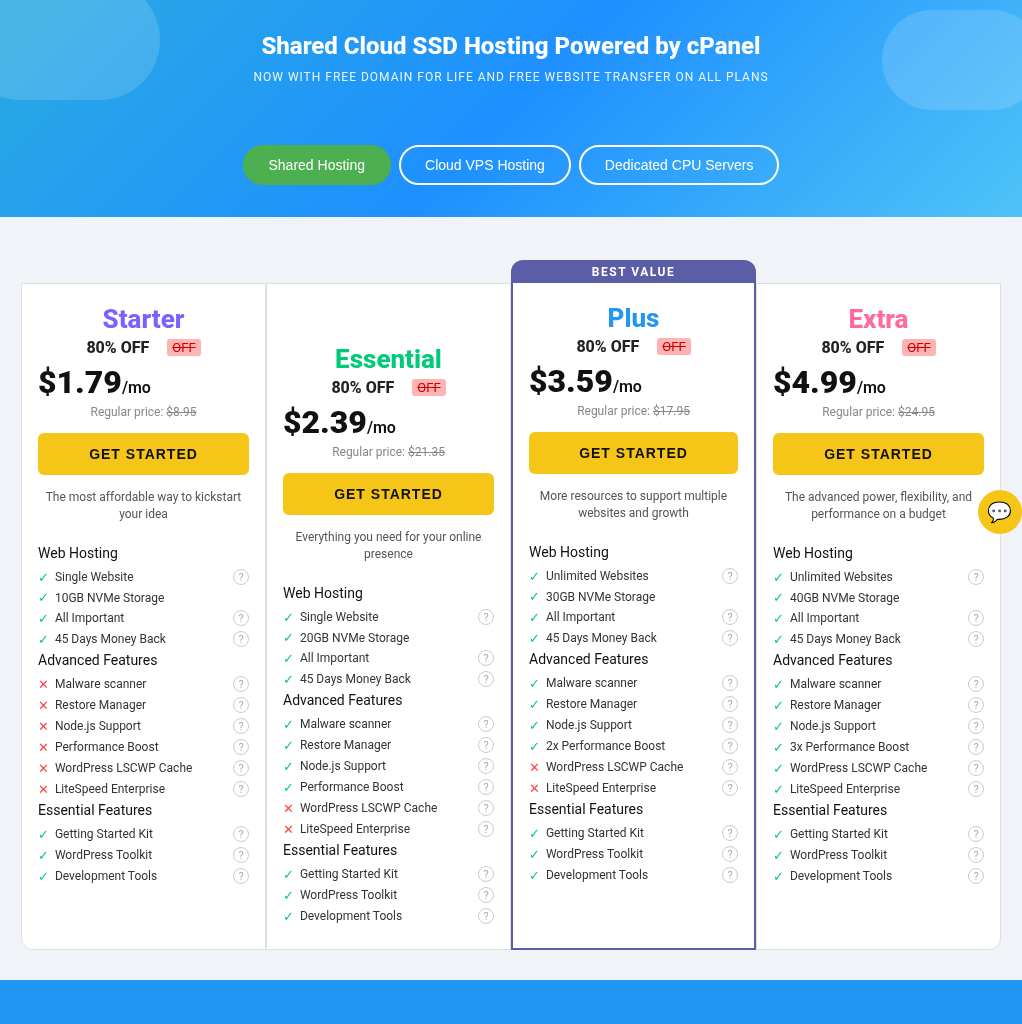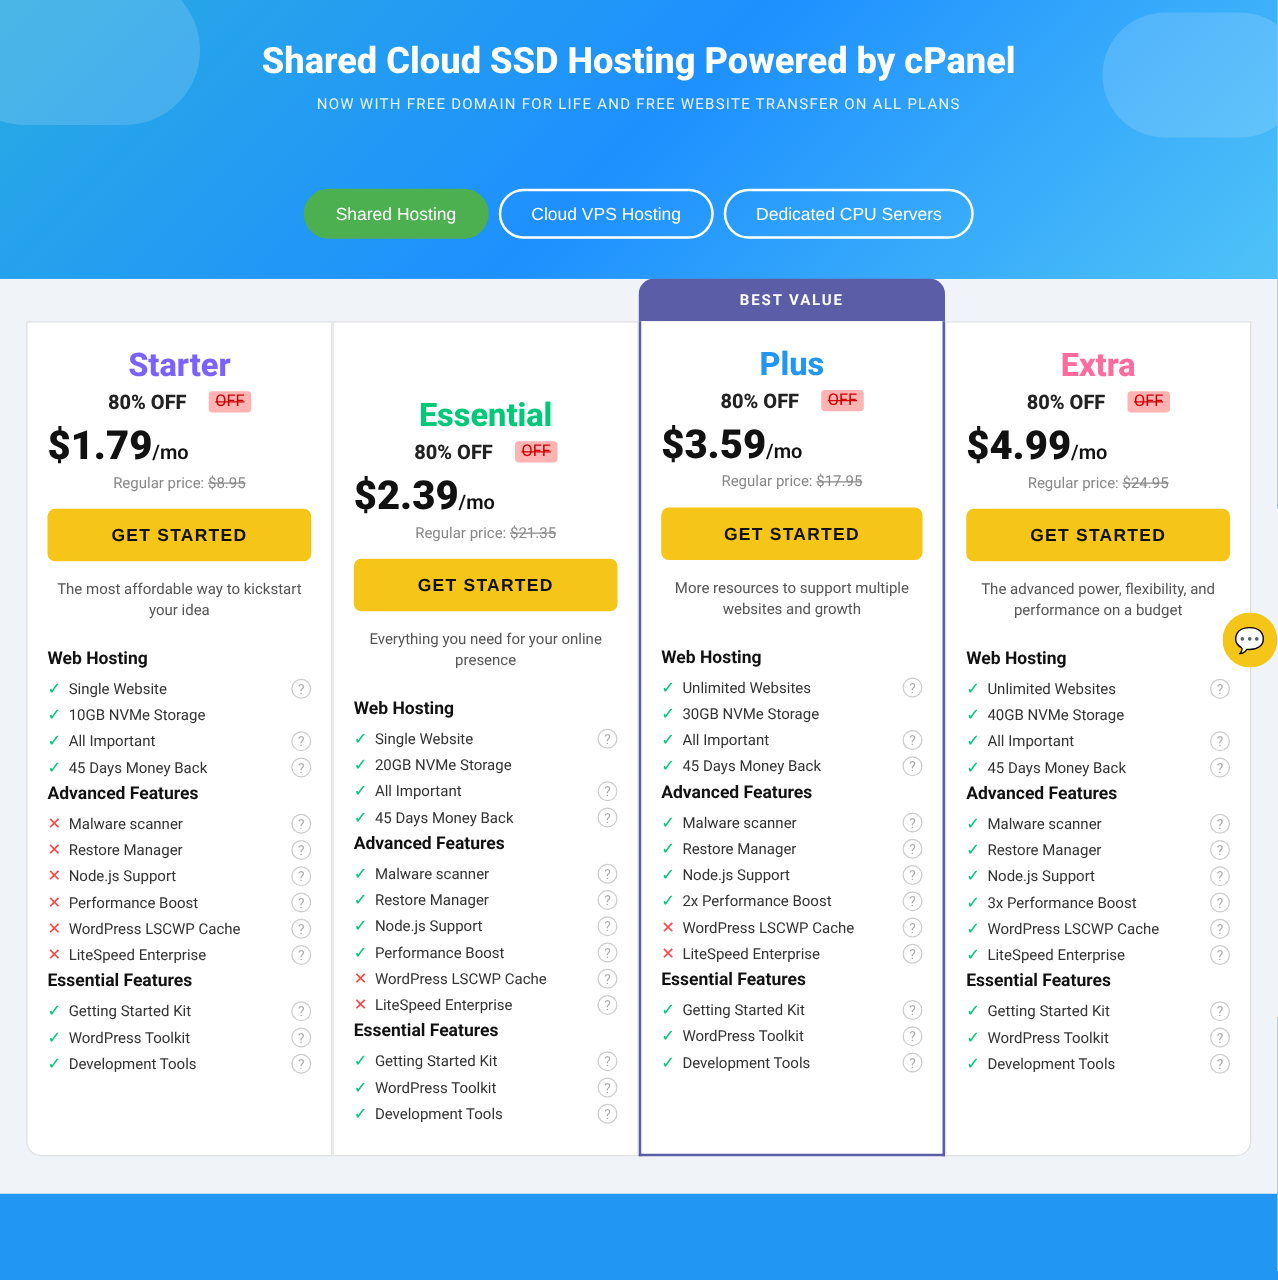--- a/index.html
+++ b/index.html
@@ -18,21 +18,21 @@
     }
     .cloud-bg {
       position: absolute;
       border-radius: 50%;
       background: rgba(255,255,255,0.15);
     }
     .cloud1 { width: 200px; height: 120px; top: -20px; left: -40px; border-radius: 60px; }
     .cloud2 { width: 160px; height: 100px; top: 10px; right: -20px; border-radius: 50px; }
     .hero h1 {
       color: white;
-      font-size: 29px;
+      font-size: 24px;
       font-weight: 800;
       margin-bottom: 10px;
       position: relative;
       z-index: 2;
     }
     .hero-subtitle {
       color: rgba(255,255,255,0.9);
       font-size: 12px;
       letter-spacing: 1px;
       margin-bottom: 24px;
@@ -141,21 +141,21 @@
     .plan-desc {
       font-size: 12px;
       color: #555;
       text-align: center;
       min-height: 40px;
       margin-bottom: 16px;
       line-height: 1.4;
     }
     .section-title {
       font-size: 14px;
-      font-weight: 700;
+      font-weight: 400;
       color: #111;
       margin-bottom: 8px;
       margin-top: 4px;
     }
     .feature-item {
       display: flex;
       align-items: center;
       gap: 6px;
       margin-bottom: 5px;
       font-size: 12px;
@@ -208,21 +208,22 @@
     }
     .col-wrap .card-inner {
       background: white;
       padding: 20px 16px;
       border: 1px solid #e0e0e0;
       flex: 1;
     }
     .col-wrap:first-child .card-inner { border-radius: 0 0 0 12px; }
     .col-wrap:last-child .card-inner { border-radius: 0 0 12px 0; }
     .top-badge-area {
-      height: 34px;
+      height: 23px;
+      margin-top: 43px;
     }
     .top-badge-area.has-badge {
       background: #5B5EA6;
       display: flex;
       align-items: center;
       justify-content: center;
       border-radius: 12px 12px 0 0;
     }
     .top-badge-text {
       color: white;

